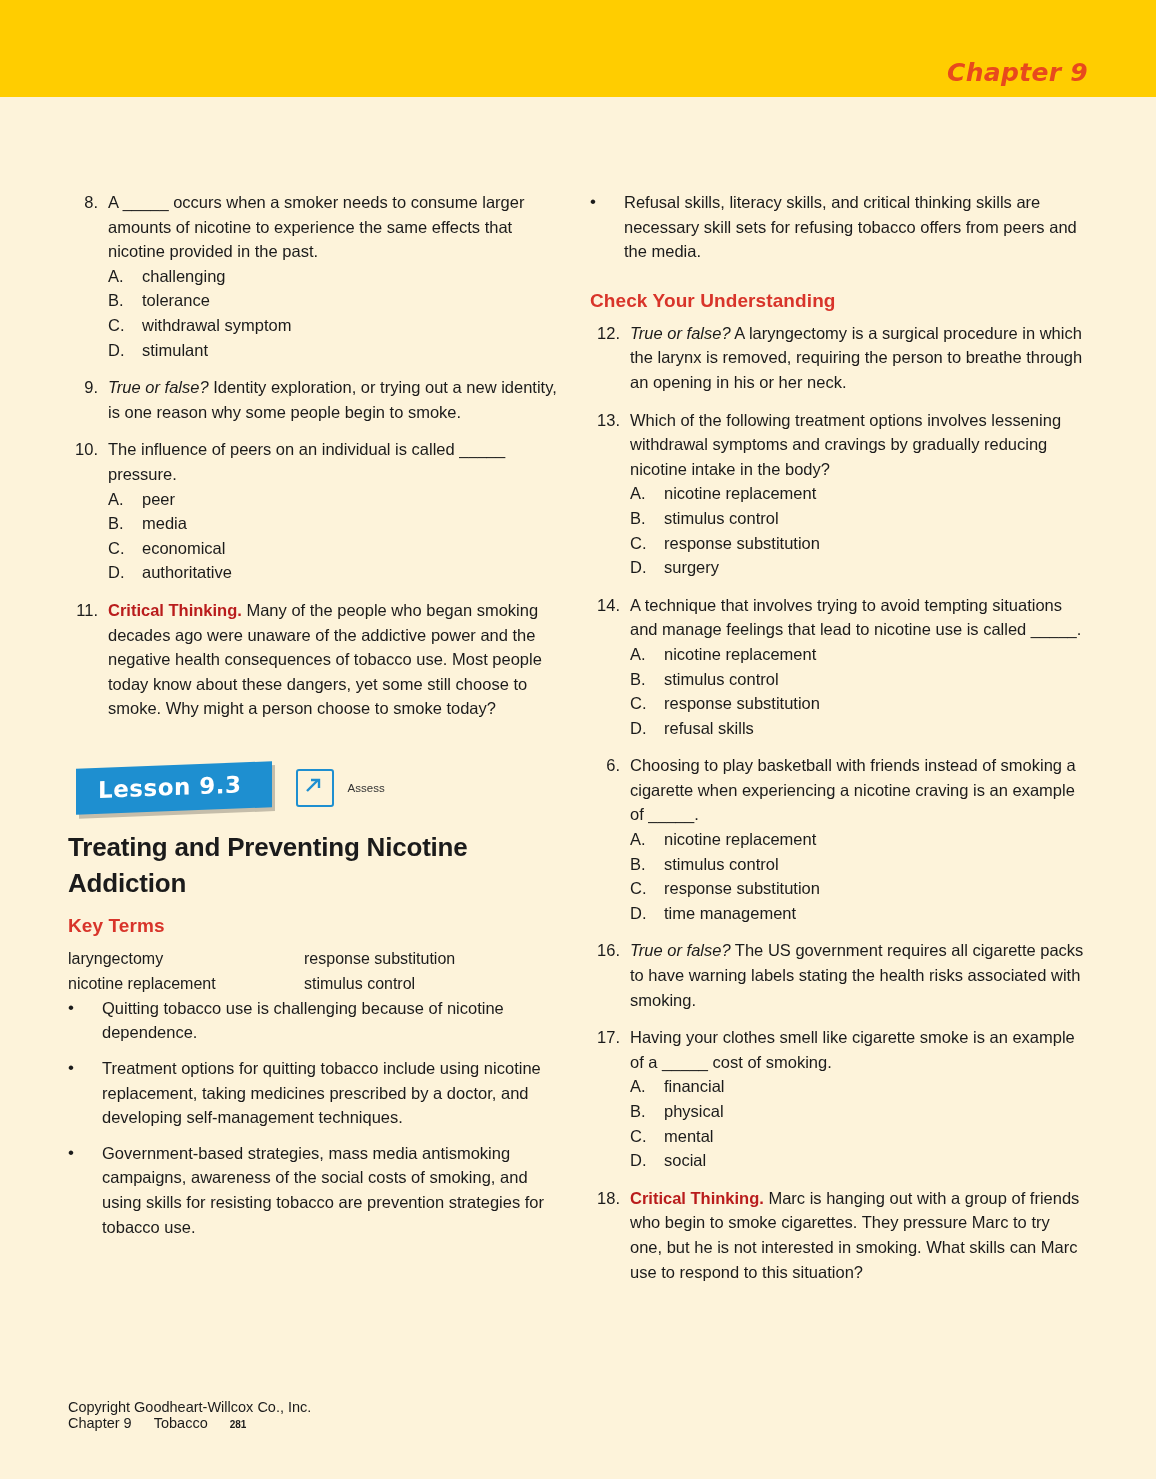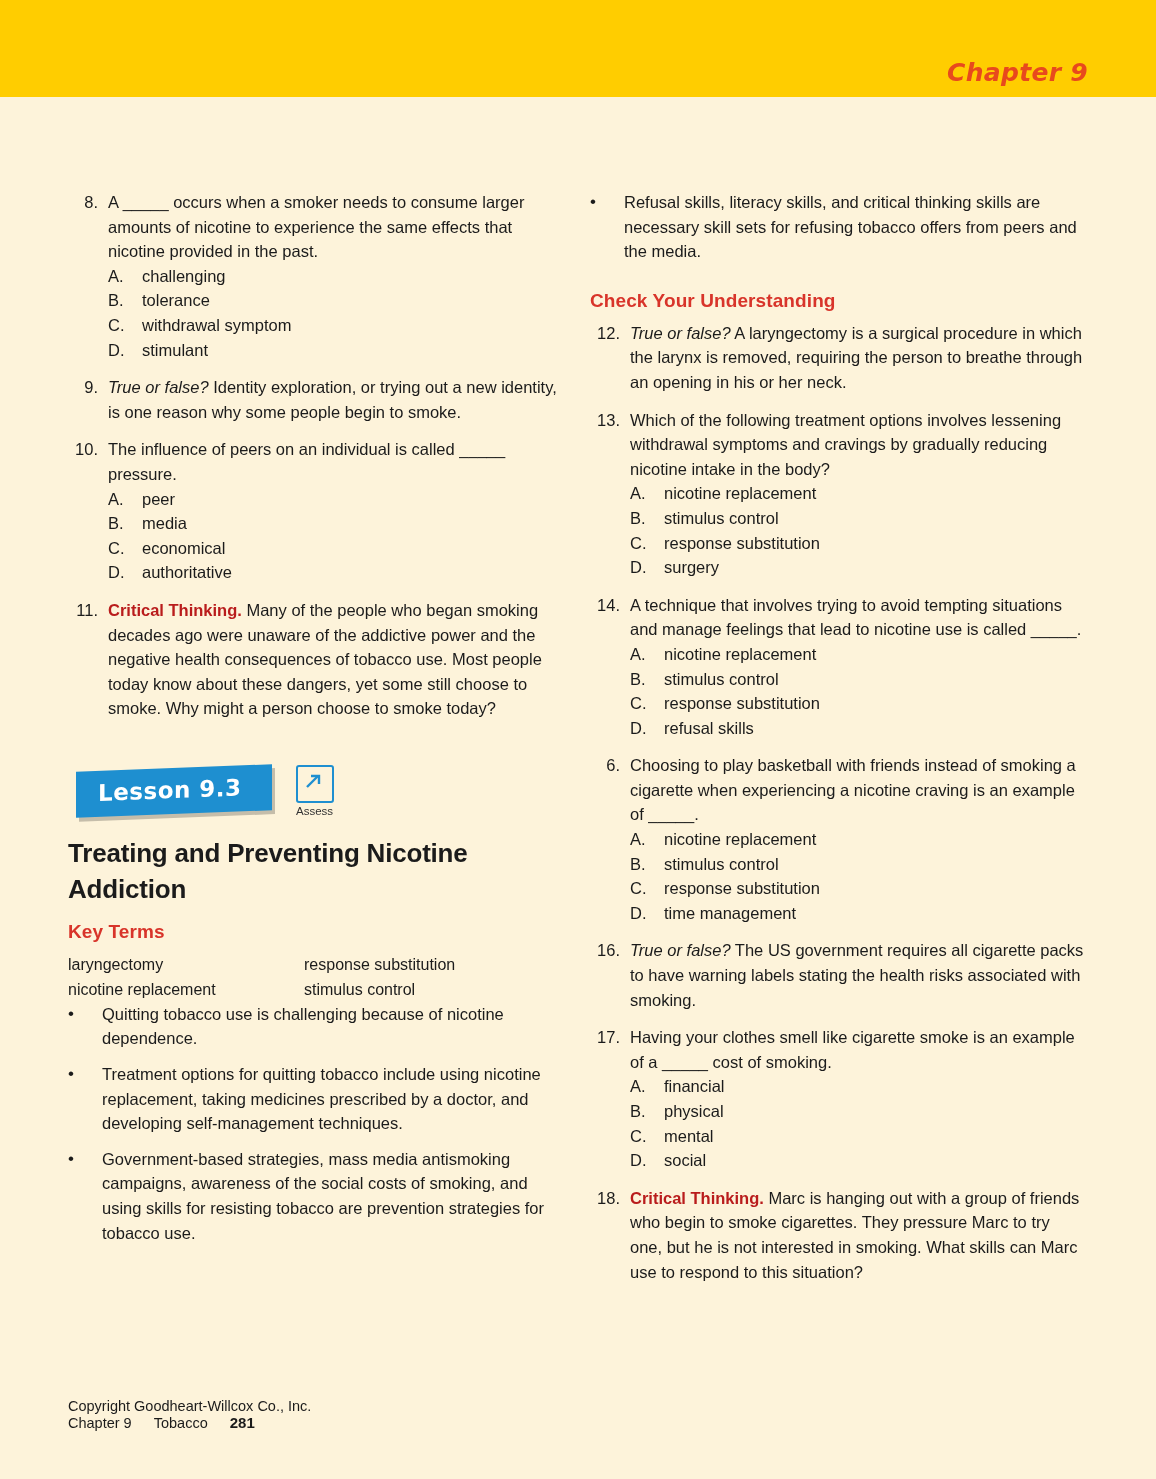--- a/index.html
+++ b/index.html
@@ -138,23 +138,23 @@
     font-family: "DejaVu Sans", sans-serif;
     font-size: 23px;
     font-weight: bold;
     padding: 9px 30px 11px 22px;
     transform: skewY(-2.2deg);
     box-shadow: 3px 4px 0 rgba(0,0,0,.22);
     letter-spacing: .5px;
   }
   .assess {
     display: flex;
-    flex-direction: column;
+    flex-direction: row;
     align-items: center;
-    gap: 2px;
+    gap: 14px;
   }
   .assess-box {
     width: 34px;
     height: 34px;
     border: 2px solid #1e8fd0;
     border-radius: 3px;
     position: relative;
     background: #fdf3da;
   }
   .assess-box svg { display:block; }
@@ -185,21 +185,21 @@
     width: 1156px;
     padding: 0 68px;
     box-sizing: border-box;
     display: flex;
     justify-content: space-between;
     font-size: 14.5px;
     color: #1b1b1b;
     flex-direction: column;
   }
   .footer-right { display: flex; gap: 22px; align-items: baseline; }
-  .pagenum { font-weight: bold; font-size: 15px; }
+  .pagenum { font-weight: bold; font-size: 10px; }
 </style>
 </head>
 <body>
 
 <div class="page">
 
   <div class="header-band">
     <div class="header-inner">
       <span class="chapter-label">Chapter 9</span>
     </div>

